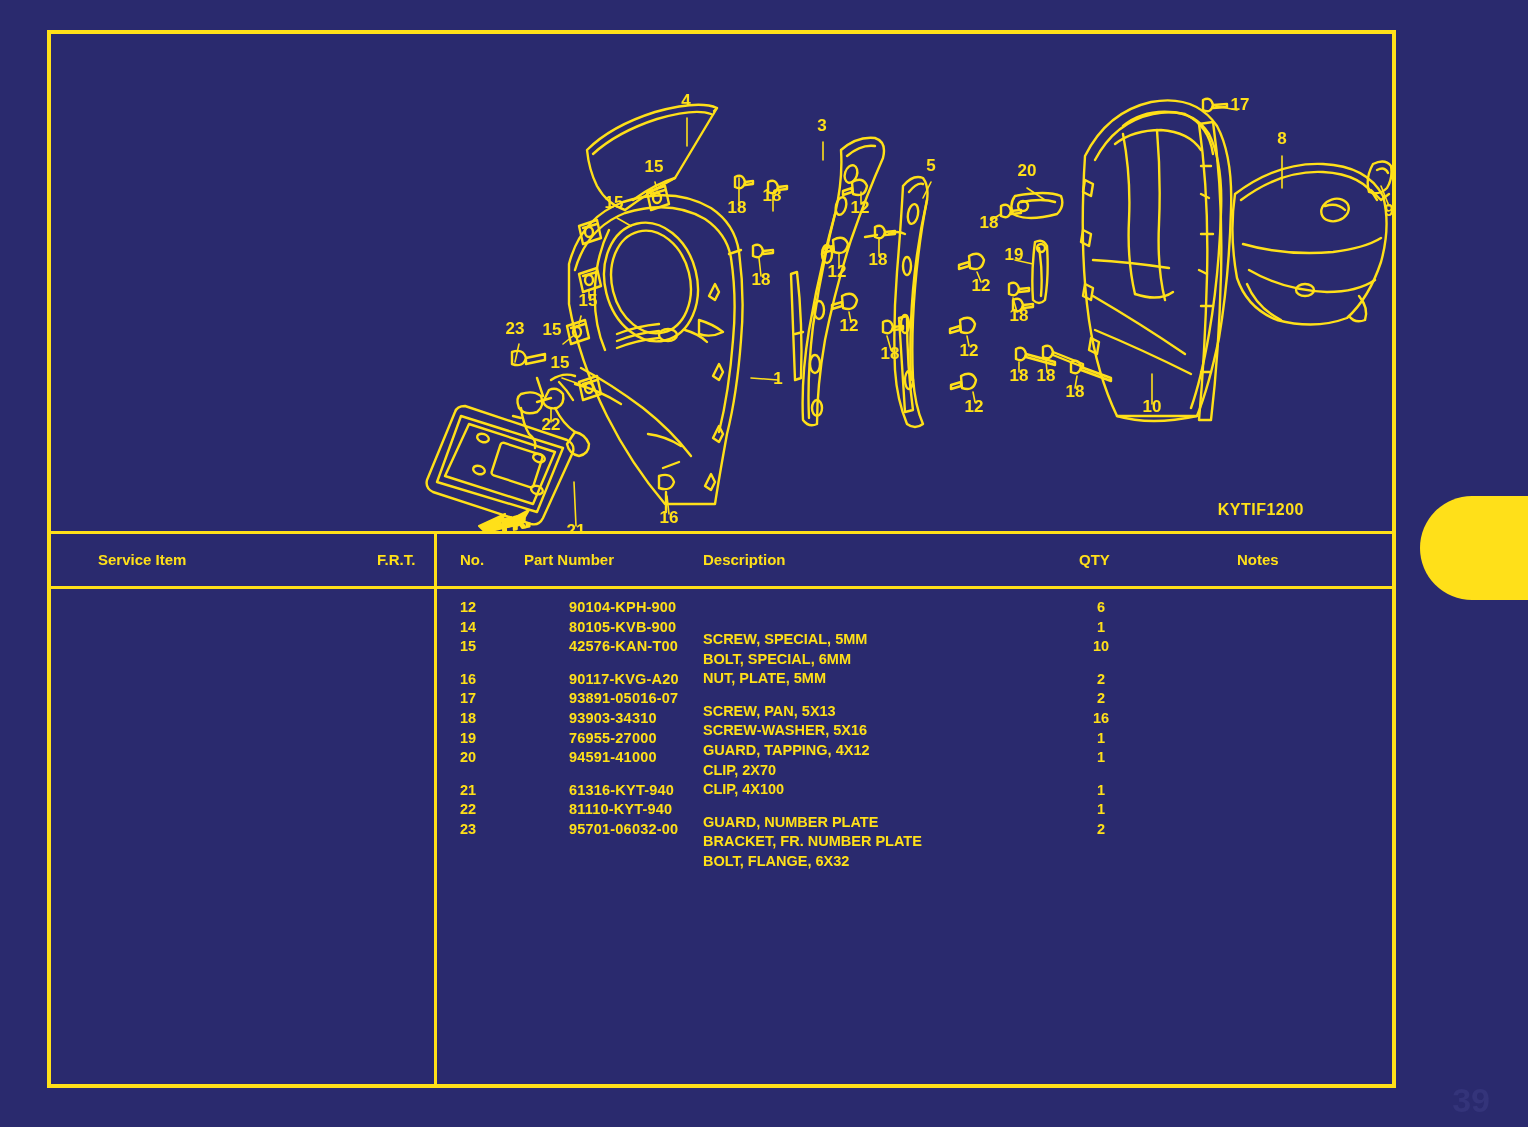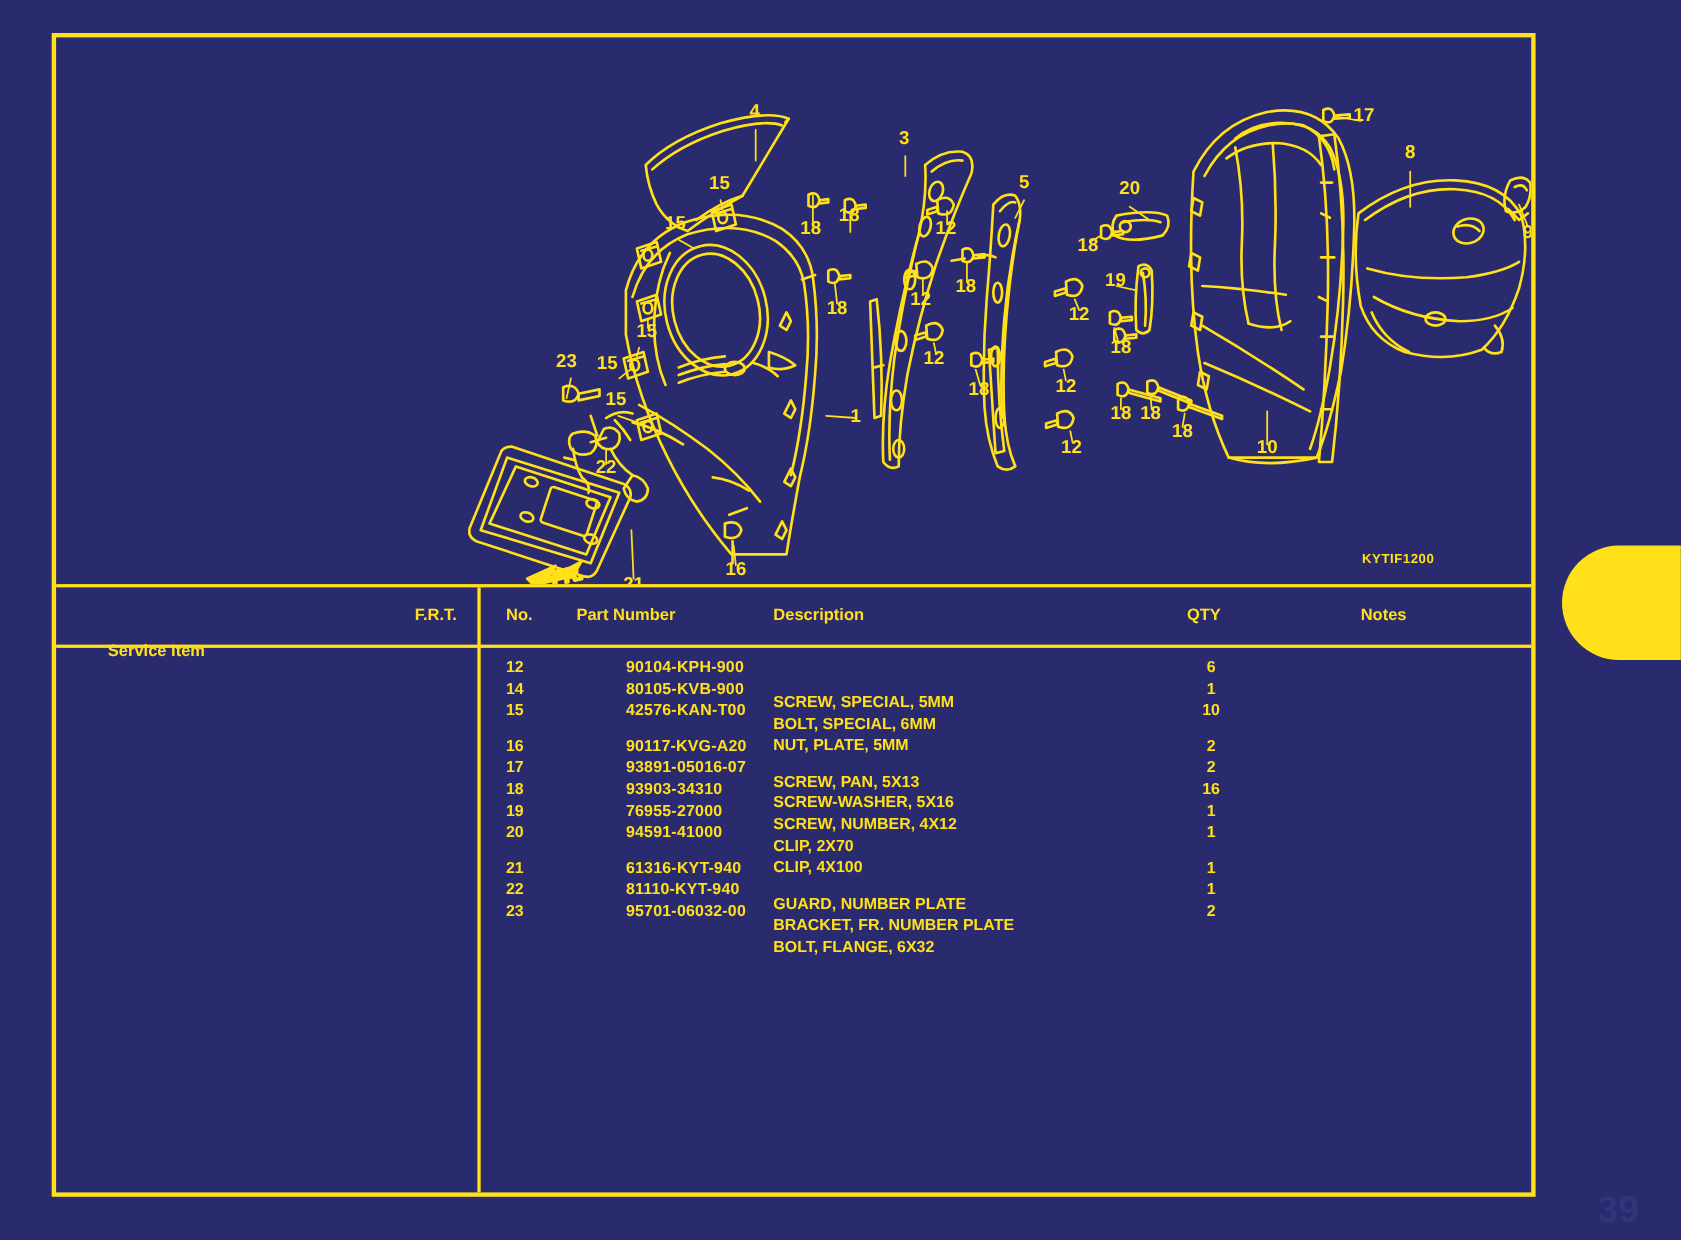--- a/index.html
+++ b/index.html
@@ -62,21 +62,21 @@
     font-size: 27px;
     font-weight: bold;
     margin: 0;
     line-height: 1;
   }
   #drawing-code {
     position: absolute;
     right: 88px;
     top: 467px;
     color: #ffe019;
-    font-size: 12px;
+    font-size: 16px;
     letter-spacing: 0.5px;
     font-weight: bold;
     z-index: 5;
   }
   
   #table-area {
     position: absolute;
     left: 0;
     top: 497px;
     right: 0;
@@ -101,21 +101,21 @@
     background: #ffe019;
   }
   .hdr {
     position: absolute;
     color: #ffe019;
     font-size: 15px;
     font-weight: bold;
     top: 17px;
     white-space: nowrap;
   }
-  #hdr-service { left: 47px; margin-top: 32px; }
+  #hdr-service { left: 47px; }
   #hdr-frt     { left: 326px; }
   #hdr-no      { left: 409px; }
   #hdr-part    { left: 473px; }
   #hdr-desc    { left: 652px; text-align: center; }
   #hdr-qty     { left: 1028px; }
   #hdr-notes   { left: 1186px; }
 
   #rows {
     position: absolute;
     left: 0;
@@ -555,21 +555,21 @@
             <div class="row">
               <div class="c-no">17</div>
               <div class="c-part">93891-05016-07</div>
               <div class="c-desc">SCREW-WASHER, 5X16</div>
               <div class="c-qty">2</div>
               <div class="c-notes"></div>
             </div>
             <div class="row">
               <div class="c-no">18</div>
               <div class="c-part">93903-34310</div>
-              <div class="c-desc">SCREW, NUMBER, 4X12</div>
+              <div class="c-desc">GUARD, TAPPING, 4X12</div>
               <div class="c-qty">16</div>
               <div class="c-notes"></div>
             </div>
             <div class="row">
               <div class="c-no">19</div>
               <div class="c-part">76955-27000</div>
               <div class="c-desc">CLIP, 2X70</div>
               <div class="c-qty">1</div>
               <div class="c-notes"></div>
             </div>

